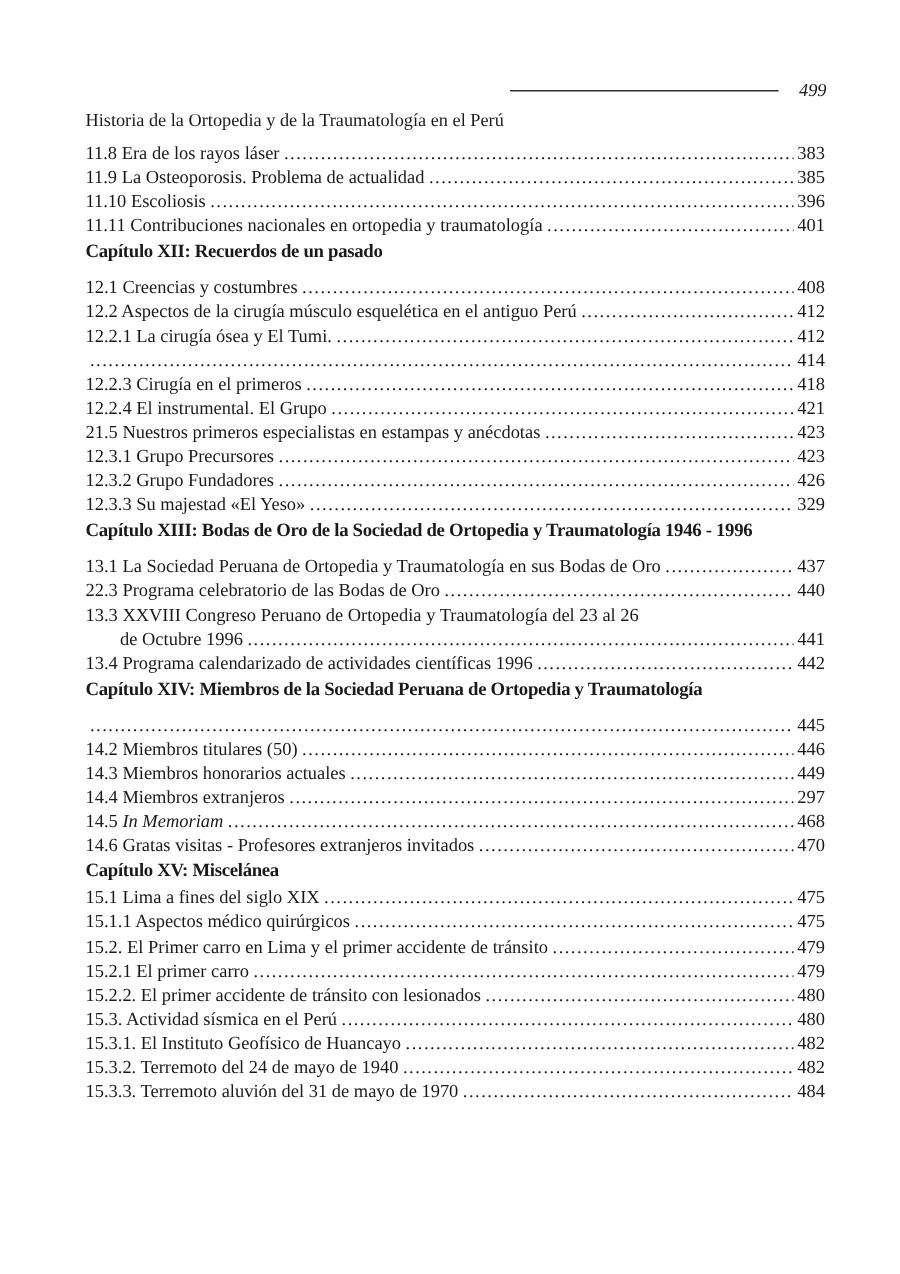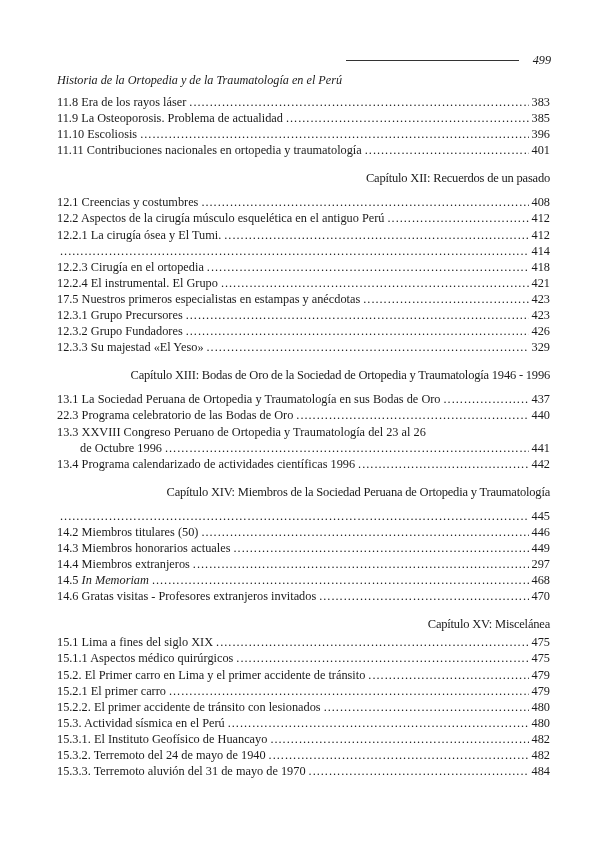--- a/index.html
+++ b/index.html
@@ -1,32 +1,32 @@
 <!DOCTYPE html>
 <html><head>
 <meta charset="utf-8">
 <style>
   html, body { margin: 0; padding: 0; background: #ffffff; }
   body { width: 600px; height: 849px; position: relative; overflow: hidden;
          font-family: "Liberation Serif", serif; color: #1a1a1a; }
   .header { position: absolute; left: 57px; top: 50px; width: 494px; height: 20px;
             display: flex; align-items: center; font-size: 12.2px; }
-  .header .title { font-style: italic; white-space: nowrap; margin-top: 40px; }
+  .header .title { white-space: nowrap; margin-top: 40px; }
   .header .rule { flex: 1; border-top: 1px solid #333; margin: 0 14px 0 4px; height: 0; }
   .header .pagenum { font-style: italic; }
   .toc { position: absolute; left: 57px; top: 94px; width: 493px; font-size: 12.3px; }
   .entry { display: flex; align-items: baseline; height: 16.1px; line-height: 16.1px; white-space: nowrap; }
   .entry .label { flex: 0 0 auto; }
   .entry .dots { flex: 1; overflow: hidden; margin: 0 3px; letter-spacing: 1px; }
   .entry .dots::before { content: "........................................................................................................................................................................................................"; }
   .entry .page { flex: 0 0 auto; }
   .entry.cont { padding-left: 23px; }
   .entry.nodots .dots::before { content: ""; }
-  .chapter { font-weight: normal; height: 18px; line-height: 18px; margin-top: 11px; margin-bottom: 7px; font-size: 12.5px; letter-spacing: -0.2px; }
-  .group { margin: 0; text-align: right; }
+  .chapter { font-weight: bold; height: 18px; line-height: 18px; margin-bottom: 7px; font-size: 12.5px; letter-spacing: -0.2px; }
+  .group { margin: 0; }
   .chapter.tight { margin-bottom: 1px; }
 </style>
 </head>
 <body>
 
 <div class="header">
   <span class="title">Historia de la Ortopedia y de la Traumatología en el Perú</span>
   <span class="rule"></span>
   <span class="pagenum">499</span>
 </div>
@@ -69,31 +69,31 @@
       <div class="entry">
         <span class="label">12.2.1  La cirugía ósea y El Tumi.</span>
         <span class="dots"></span>
         <span class="page">412</span>
       </div>
       <div class="entry">
         <span class="dots"></span>
         <span class="page">414</span>
       </div>
       <div class="entry">
-        <span class="label">12.2.3  Cirugía en el ortopedia</span>
+        <span class="label">12.2.3  Cirugía en el primeros</span>
         <span class="dots"></span>
         <span class="page">418</span>
       </div>
       <div class="entry">
         <span class="label">12.2.4  El instrumental. El Grupo</span>
         <span class="dots"></span>
         <span class="page">421</span>
       </div>
       <div class="entry">
-        <span class="label">17.5  Nuestros primeros especialistas en estampas y anécdotas</span>
+        <span class="label">21.5  Nuestros primeros especialistas en estampas y anécdotas</span>
         <span class="dots"></span>
         <span class="page">423</span>
       </div>
       <div class="entry">
         <span class="label">12.3.1  Grupo Precursores</span>
         <span class="dots"></span>
         <span class="page">423</span>
       </div>
       <div class="entry">
         <span class="label">12.3.2  Grupo Fundadores</span>

